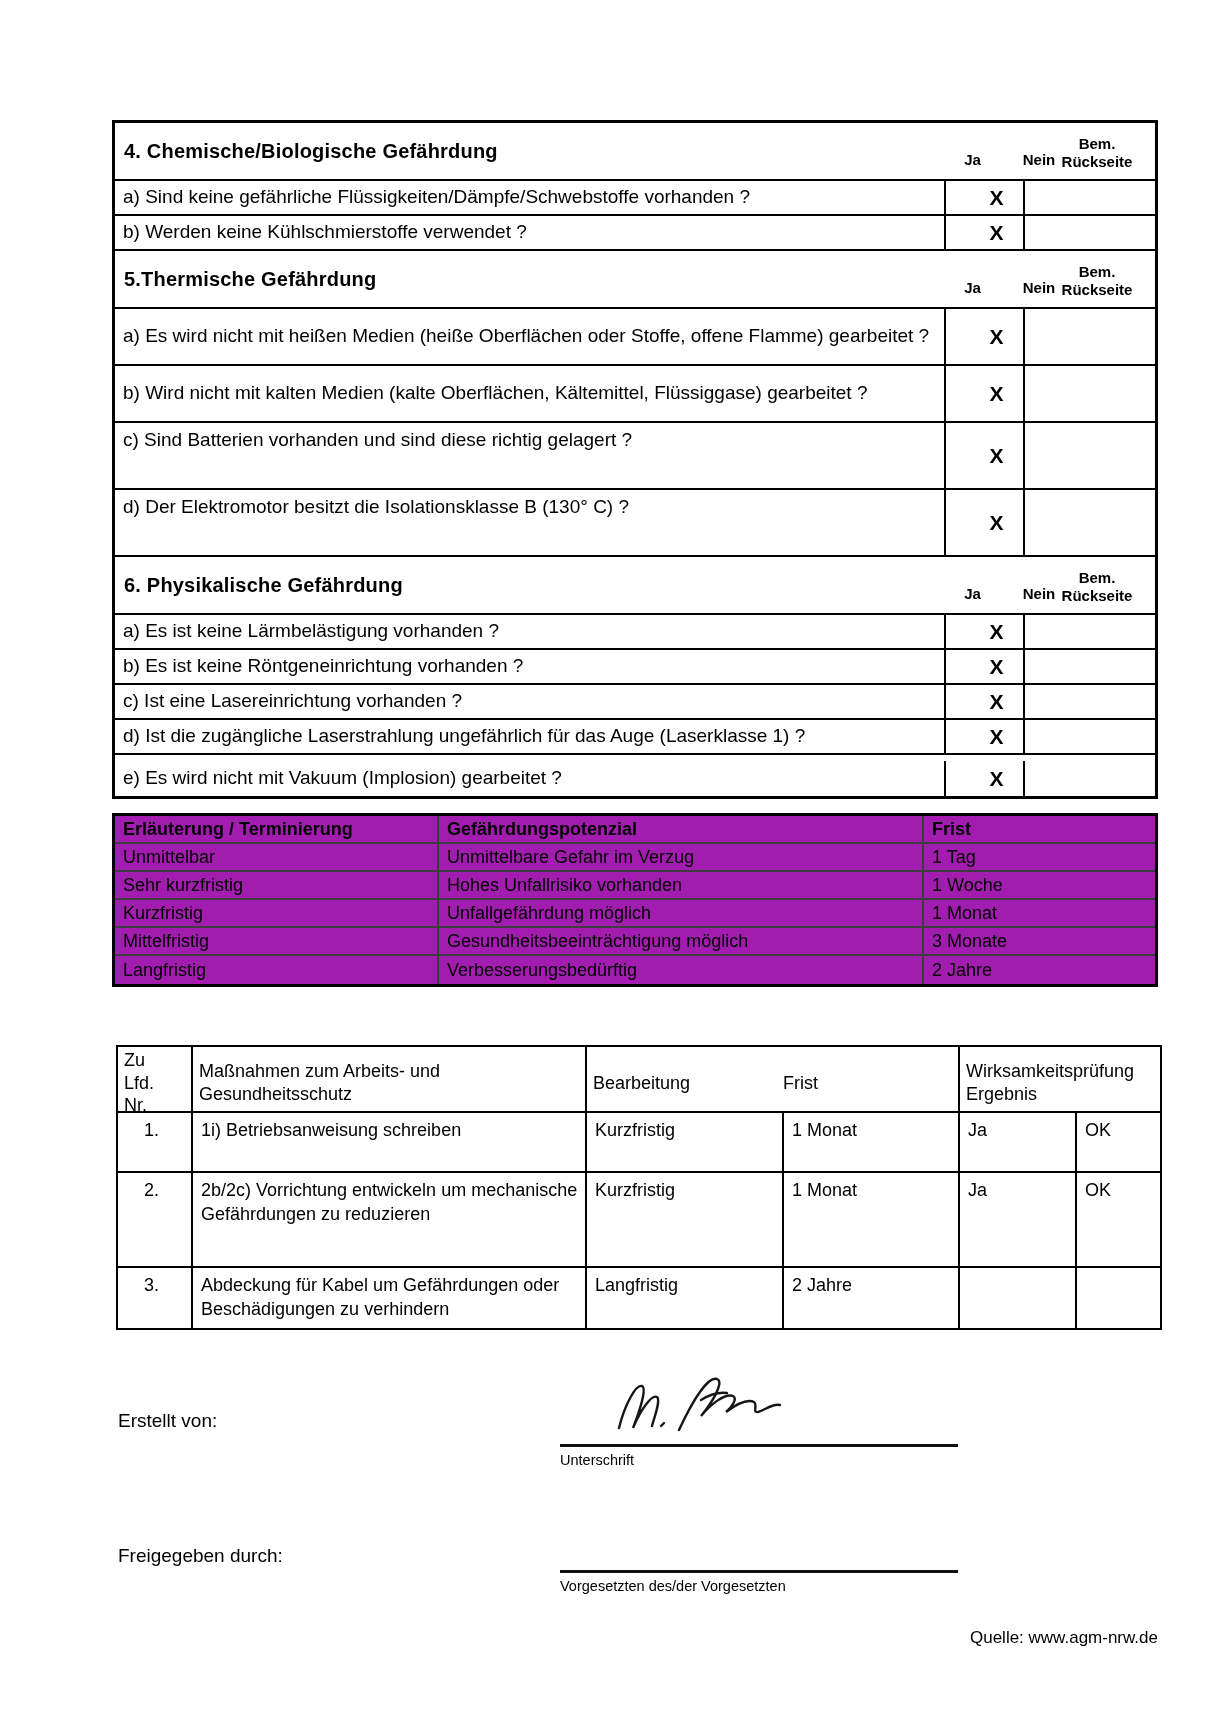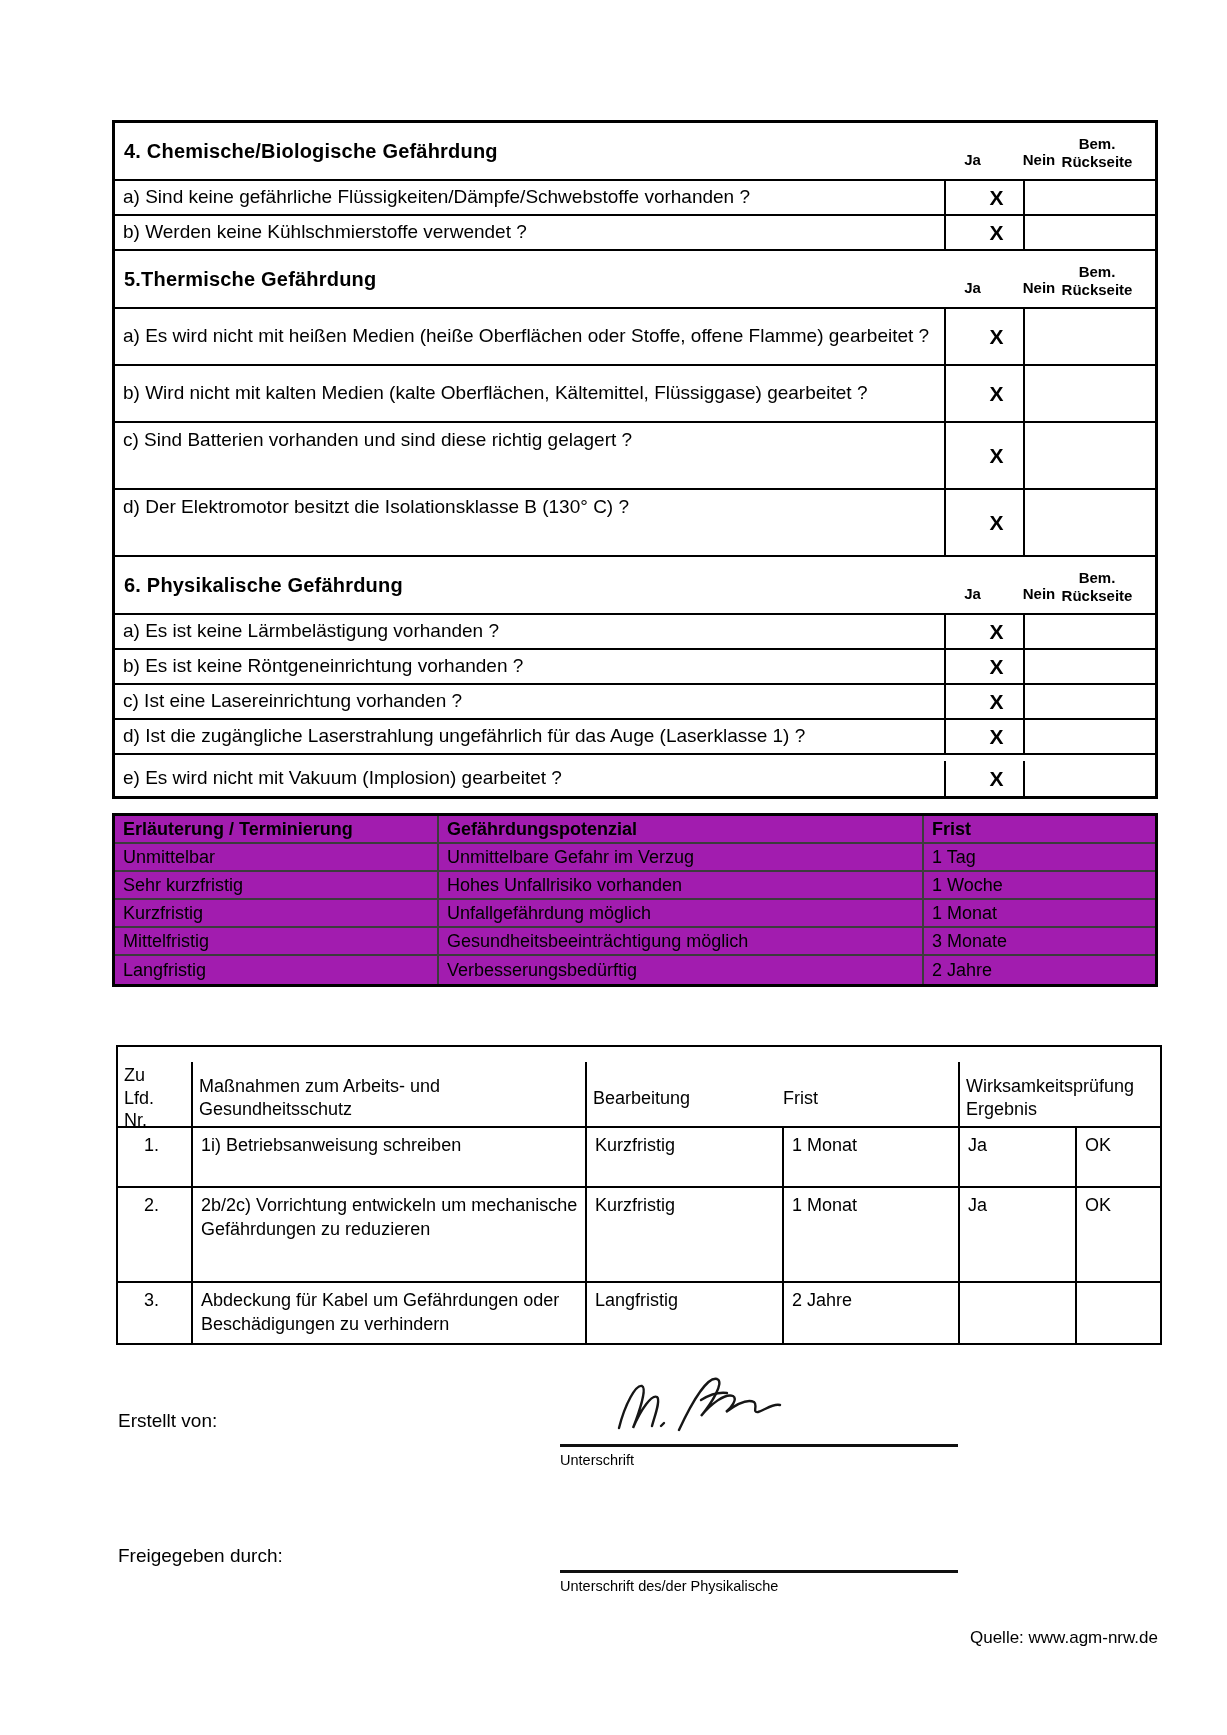--- a/index.html
+++ b/index.html
@@ -28,21 +28,21 @@
   
   .mid-table{position:absolute;left:112px;top:813px;width:1046px;border:3px solid #000;box-sizing:border-box;background:#a21caf;}
   .mid-row{display:grid;grid-template-columns:324px 485px 1fr;height:28px;border-bottom:2px solid #3c3c3c;box-sizing:border-box;}
   .mid-row:last-child{border-bottom:none;}
   .mid-row > div{border-right:2px solid #3c3c3c;font-size:18px;display:flex;align-items:center;padding-left:8px;box-sizing:border-box;white-space:nowrap;overflow:hidden;}
   .mid-row > div:last-child{border-right:none;}
   .mid-head > div{font-weight:bold;}
 
   
   .ms-table{position:absolute;left:116px;top:1045px;width:1046px;border:2px solid #000;box-sizing:border-box;background:#fff;}
-  .ms-head{display:grid;grid-template-columns:75px 394px 373px 1fr;height:66px;border-bottom:2px solid #000;box-sizing:border-box;margin-top:15px;}
+  .ms-head{display:grid;grid-template-columns:75px 394px 373px 1fr;height:66px;border-bottom:2px solid #000;box-sizing:border-box;}
   .ms-head > div{border-right:2px solid #000;font-size:18px;padding:2px 6px;box-sizing:border-box;line-height:1.25;}
   .ms-head > div:last-child{border-right:none;}
   .ms-head .merged{position:relative;display:flex;align-items:center;}
   .ms-head .frist-lbl{position:absolute;left:196px;top:50%;transform:translateY(-50%);}
   .ms-head .wk{display:flex;flex-direction:column;justify-content:center;}
   .ms-row{display:grid;grid-template-columns:75px 394px 197px 176px 117px 1fr;border-bottom:2px solid #000;box-sizing:border-box;}
   .ms-row:last-child{border-bottom:none;}
   .ms-row > div{border-right:2px solid #000;font-size:18px;padding:5px 6px 0 8px;box-sizing:border-box;line-height:1.35;}
   .ms-row > div:last-child{border-right:none;}
   .ms-nr{text-align:center;padding-left:0 !important;}
@@ -224,17 +224,17 @@
       <path d="M74,68 C88,38 103,14 112,17 C120,20 106,42 96,54 C106,42 120,31 128,34 C133,37 126,46 121,50 C129,44 141,36 149,40 C153,43 147,51 153,50 C160,48 168,41 175,43"></path>
       <path d="M96,38 C104,33 114,30 122,31"></path>
     </g>
   </svg>
 
   <div class="sig-line" style="left:560px;top:1444px;width:398px;"></div>
   <div class="sig-caption" style="left:560px;top:1452px;width:398px;">Unterschrift</div>
 
   <div class="sig-label" style="left:118px;top:1545px;">Freigegeben durch:</div>
   <div class="sig-line" style="left:560px;top:1570px;width:398px;"></div>
-  <div class="sig-caption" style="left:560px;top:1578px;width:398px;">Unterschrift des/der Physikalische</div>
+  <div class="sig-caption" style="left:560px;top:1578px;width:398px;">Vorgesetzten des/der Vorgesetzten</div>
 
   <div class="source" style="right:69px;top:1628px;">Quelle: www.agm-nrw.de</div>
 
 </div>
 
 </body></html>

